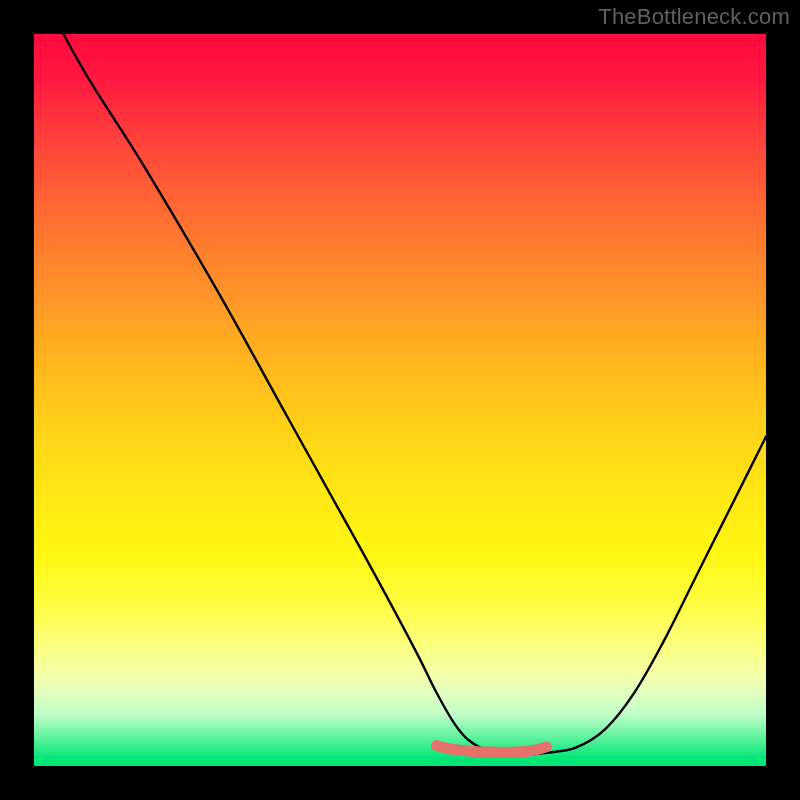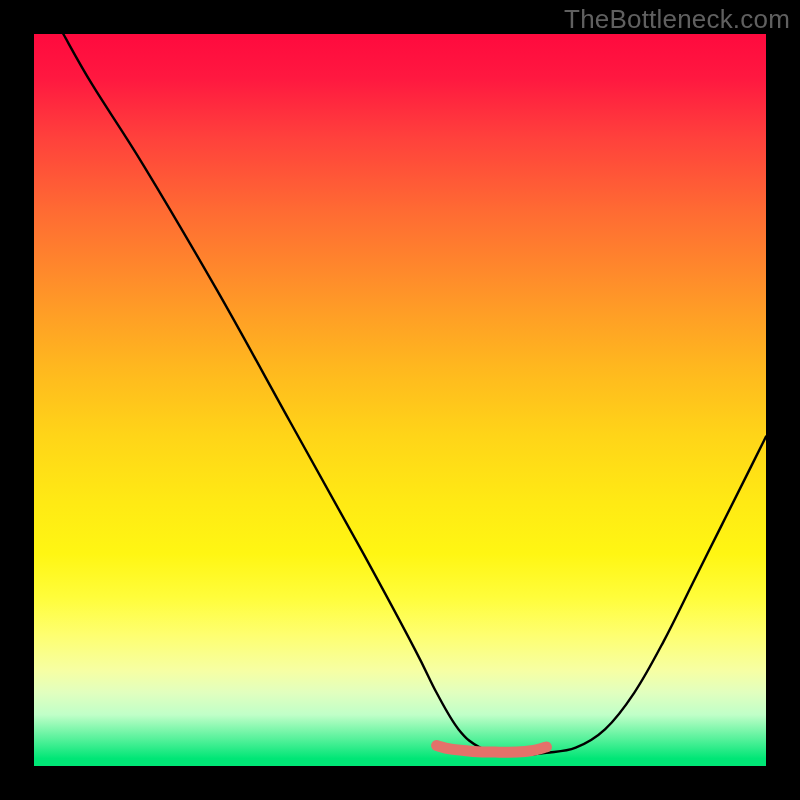--- a/index.html
+++ b/index.html
@@ -15,21 +15,21 @@
     position: relative;
     width: 800px;
     height: 800px;
     background: #000;
   }
   .watermark {
     position: absolute;
     top: 4px;
     right: 10px;
     color: #606060;
-    font-size: 26px;
+    font-size: 22px;
     font-weight: 400;
     letter-spacing: 0.2px;
     z-index: 20;
     text-align: right;
   }
   .plot-area {
     position: absolute;
     left: 34px;
     top: 34px;
     width: 732px;

